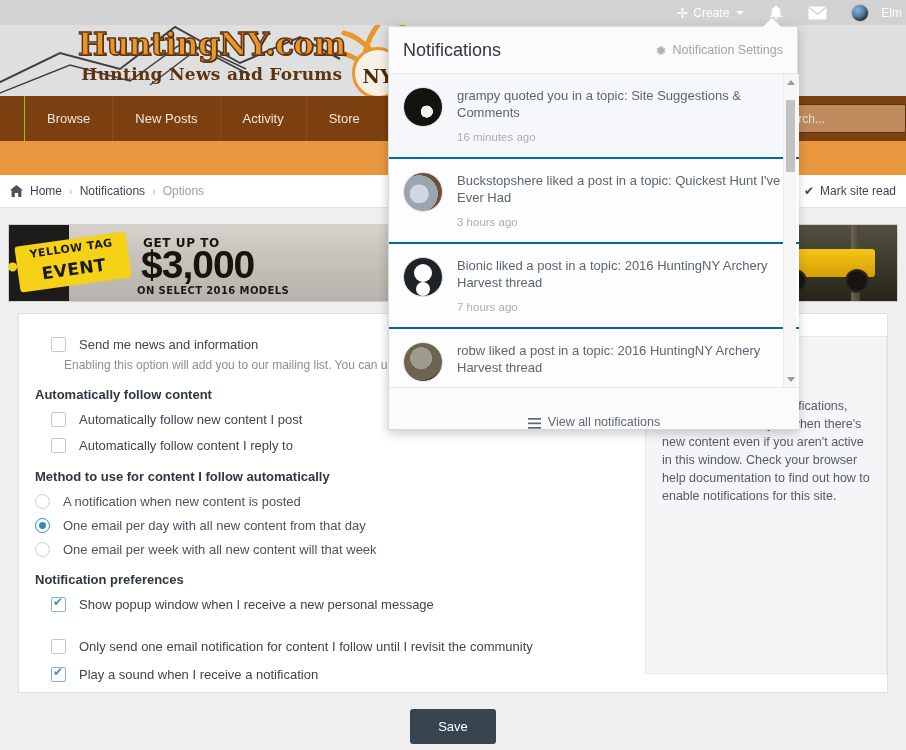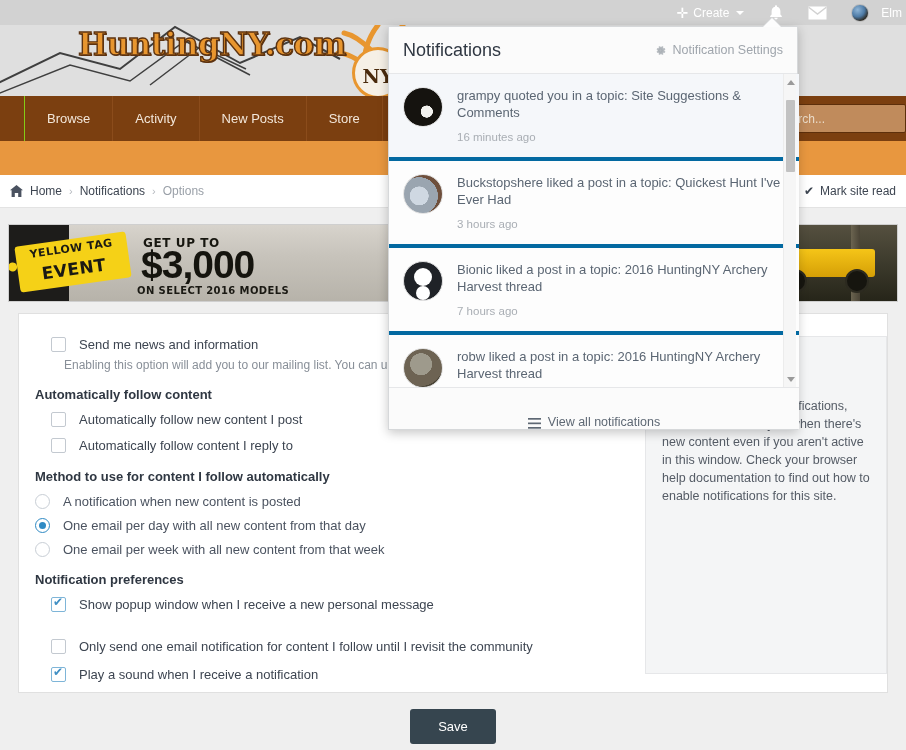--- a/index.html
+++ b/index.html
@@ -233,21 +233,21 @@
   #notif-settings {
     margin-left:auto; font-size:12.5px; color:#9fa5ac;
     display:flex; align-items:center; gap:6px;
   }
   #notif-list {
     position:absolute; top:47px; left:0; width:410px; height:314px;
     overflow:hidden;
   }
   .notif-item {
     display:flex; padding:13px 14px 12px 14px;
-    border-bottom:4px solid #0369a1; background:#fdfdfd;
+    border-bottom:2px solid #0369a1; background:#fdfdfd;
   }
   .notif-item.unread { background:#f5f7fa; }
   .notif-avatar {
     width:40px; height:40px; border-radius:50%; flex:0 0 auto;
     margin-right:14px; border:1px solid #e3e3e3; background:#ccc;
   }
   .av-1 { background:radial-gradient(circle at 60% 62%, #f2f2ef 0 18%, #15130f 19% 100%); }
   .av-2 { background:radial-gradient(circle at 40% 55%, #cfd8e2 0 30%, #9aa5b0 31% 60%, #6e4f3c 61% 100%); }
   .av-3 { background:#1f2227; position:relative; }
   .av-3:after {
@@ -321,32 +321,33 @@
       <path d="M40 52 C 28 42, 18 36, 8 36"></path>
       <path d="M42 34 C 32 24, 24 18, 14 16"></path>
       <path d="M82 78 C 90 50, 86 26, 72 8"></path>
       <path d="M80 52 C 92 42, 102 36, 112 36"></path>
       <path d="M78 34 C 88 24, 96 18, 106 16"></path>
     </g>
   </svg>
   <div id="nybadge">NY</div>
   <div id="logo-wrap">
     <div id="logo-main">HuntingNY.com</div>
+    <div id="logo-sub">Hunting News and Forums</div>
   </div>
 </div>
 
 <div id="navbar">
   <div class="nav-item">
       <span>Browse</span>
     </div>
   <div class="nav-item">
+      <span>New Posts</span>
+    </div>
+  <div class="nav-item">
       <span>Activity</span>
-    </div>
-  <div class="nav-item">
-      <span>New Posts</span>
     </div>
   <div class="nav-item">
       <span>Store</span>
     </div>
   <div id="search-wrap">
     <input id="search-input" value="" placeholder="Search..." style="">
     <svg width="15" height="15" viewBox="0 0 16 16">
       <circle cx="6.6" cy="6.6" r="5" fill="none" stroke="#5d2f0b" stroke-width="1.6"></circle>
       <line x1="10.3" y1="10.3" x2="15" y2="15" stroke="#5d2f0b" stroke-width="1.8"></line>
     </svg>
@@ -420,21 +421,21 @@
     <div class="radio-row">
       <span class="rbox"></span>
       <span class="radio-label">A notification when new content is posted</span>
     </div>
     <div class="radio-row">
       <span class="rbox checked"></span>
       <span class="radio-label">One email per day with all new content from that day</span>
     </div>
     <div class="radio-row">
       <span class="rbox"></span>
-      <span class="radio-label">One email per week with all new content from that week</span>
+      <span class="radio-label">One email per week with all new content will that week</span>
     </div>
 
     <div class="section-title" style="margin-top:14px;">Notification preferences</div>
 
     <div class="opt-row" style="margin-bottom:24px;">
       <span class="cbox checked"></span>
       <span class="opt-label">Show popup window when I receive a new personal message</span>
     </div>
     <div class="opt-row" style="margin-bottom:10px;">
       <span class="cbox"></span>

